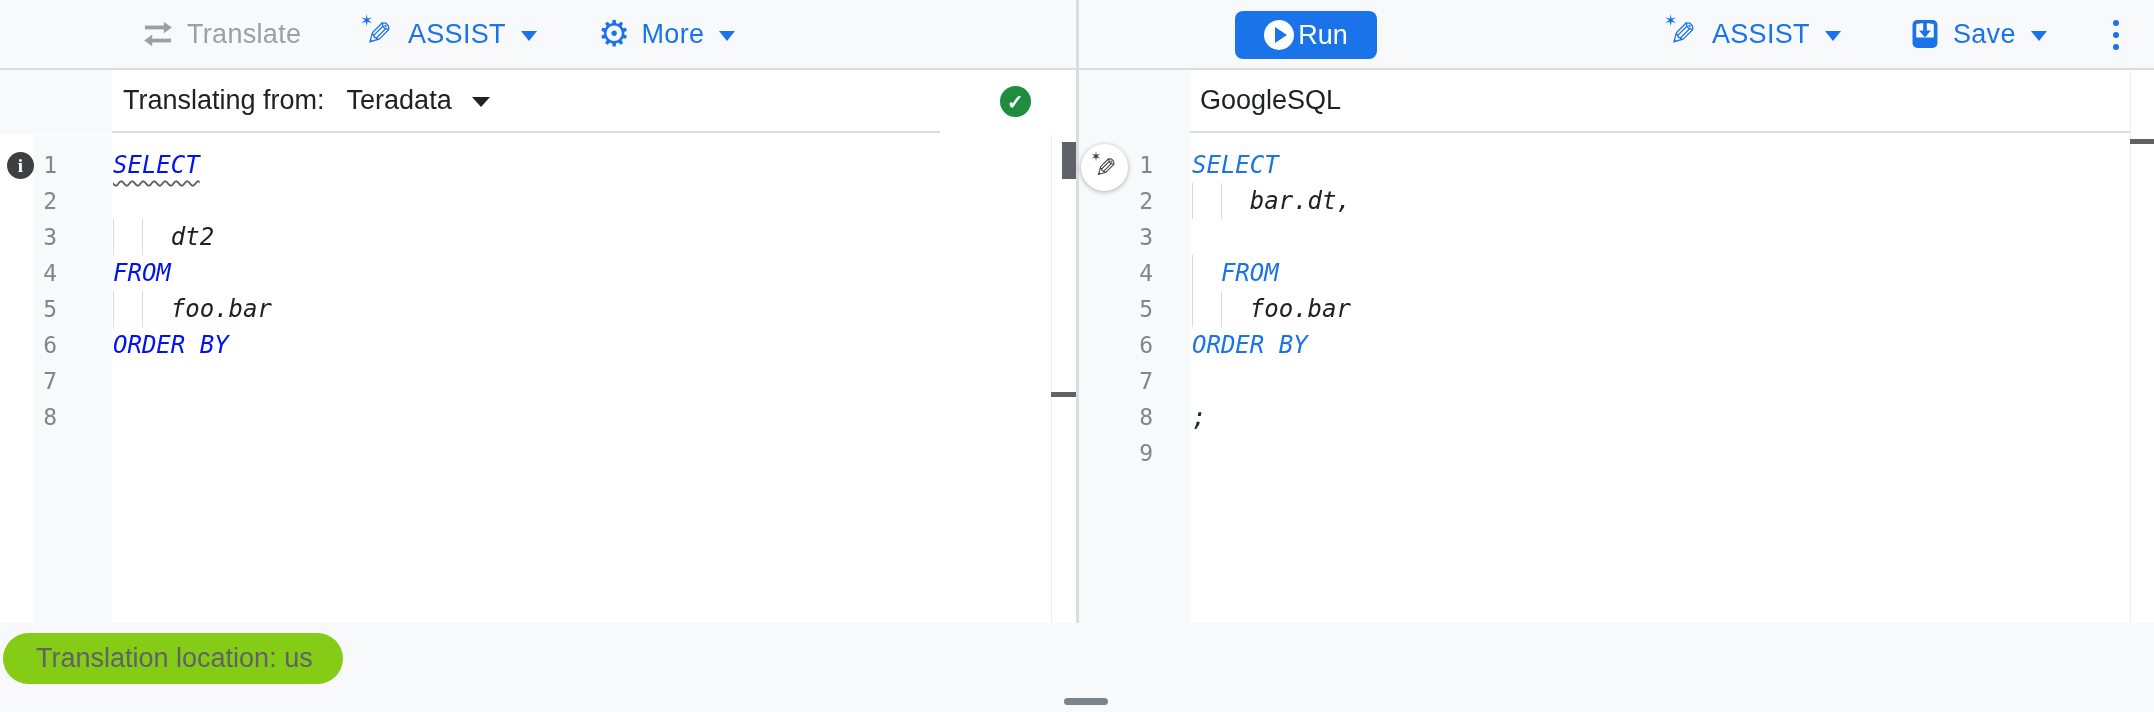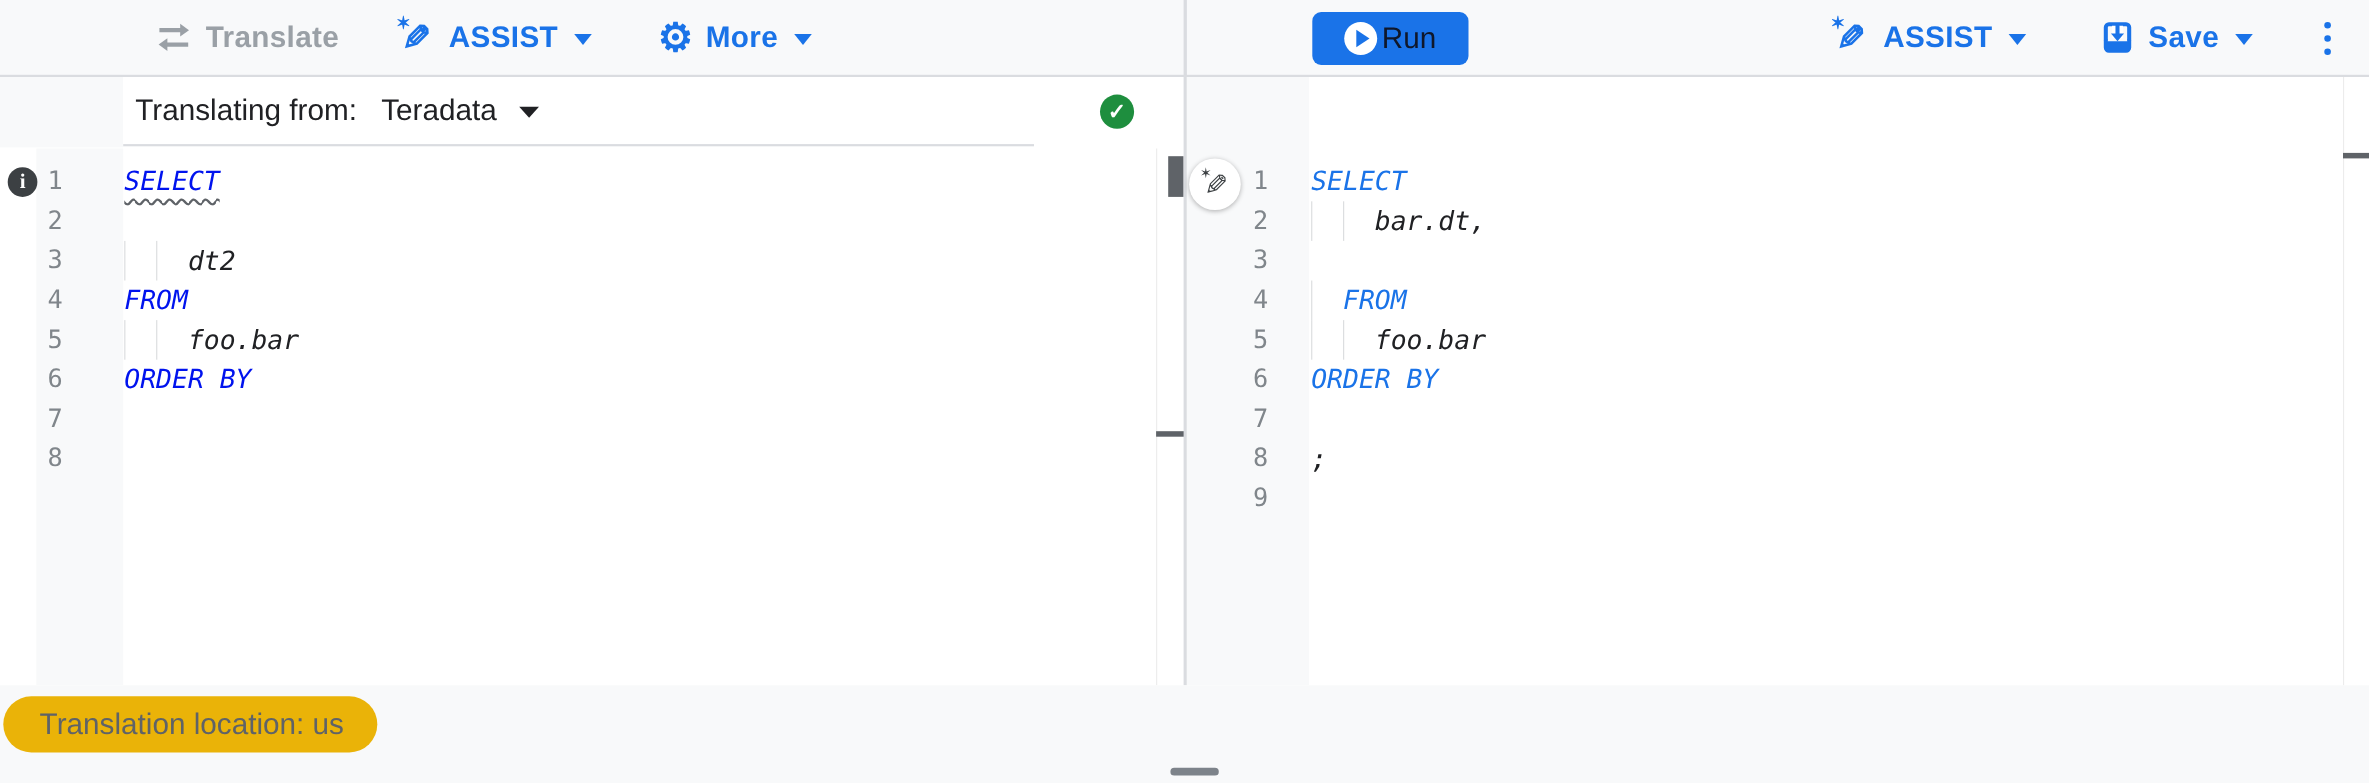--- a/index.html
+++ b/index.html
@@ -3,29 +3,29 @@
 <meta charset="utf-8">
 <style>
   * { margin:0; padding:0; box-sizing:border-box; }
   html,body { width:2154px; height:712px; overflow:hidden; }
   body { font-family:"Liberation Sans", sans-serif; background:#fff; position:relative; }
 
   
   .toolbar { position:absolute; left:0; top:0; width:2154px; height:70px;
              background:#f8f9fa; border-bottom:2px solid #dadce0; }
   .tbtn { position:absolute; top:0; height:68px; display:flex; align-items:center; gap:11px;
-          color:#1a73e8; font-size:27px; font-weight:700; letter-spacing:.3px; cursor:pointer; }
+          color:#1a73e8; font-size:27px; font-weight:400; letter-spacing:.3px; cursor:pointer; }
   .tbtn.disabled { color:#9aa0a6; }
   .caret { width:0; height:0; border-left:8px solid transparent; border-right:8px solid transparent;
            border-top:10px solid currentColor; margin-left:4px; margin-top:3px; }
   .kebab { position:absolute; left:2103px; top:13px; width:26px; height:44px; display:flex;
            flex-direction:column; align-items:center; justify-content:center; gap:6px; cursor:pointer; }
   .kebab i { width:6px; height:6px; border-radius:50%; background:#1a73e8; }
-  .run-btn { position:absolute; left:1193px; top:11px; width:142px; height:48px; background:#1a73e8;
-             border:none; border-radius:8px; color:#0f172a; font-size:27px; font-weight:500;
+  .run-btn { position:absolute; left:1235px; top:11px; width:142px; height:48px; background:#1a73e8;
+             border:none; border-radius:8px; color:#ffffff; font-size:27px; font-weight:500;
              display:flex; align-items:center; justify-content:center; gap:4px; cursor:pointer;
              font-family:"Liberation Sans", sans-serif; }
   .play-circle { width:30px; height:30px; background:#fff; border-radius:50%; position:relative; }
   .play-circle::after { content:""; position:absolute; left:11px; top:7px; width:0; height:0;
              border-left:12px solid #1a73e8; border-top:8px solid transparent; border-bottom:8px solid transparent; }
   .magic-pencil { position:relative; width:34px; height:36px; }
   .magic-pencil .pen { position:absolute; left:2px; top:0; font-size:32px; transform:scaleX(-1); line-height:36px; }
   .magic-pencil .spark { position:absolute; left:-3px; top:-5px; font-size:16px; }
   .gear-glyph { font-size:36px; line-height:36px; }
 
@@ -76,21 +76,21 @@
   .rp-track { position:absolute; left:1051px; top:0; bottom:0; width:1px; background:#ececec; }
   .rp-marker { position:absolute; left:1051px; top:69px; width:24px; height:5px; background:#5f6368; }
 
   .assist-fab { position:absolute; left:1081px; top:144px; width:47px; height:47px; border-radius:50%;
                 background:#fff; box-shadow:0 1px 5px rgba(0,0,0,.3); z-index:9; cursor:pointer;
                 display:flex; align-items:center; justify-content:center; color:#3c4043; }
   .assist-fab .magic-pencil { transform:scale(.82); margin-left:4px; }
 
   
   .footer { position:absolute; left:0; top:623px; width:2154px; height:89px; background:#f8f9fa; }
-  .loc-chip { position:absolute; left:3px; top:10px; height:51px; border-radius:26px; background:#eab308;
+  .loc-chip { position:absolute; left:3px; top:10px; height:51px; border-radius:26px; background:#84cc16;
               color:#5f6368; font-size:27px; display:flex; align-items:center; padding:0 30px 0 33px; }
   .drag-handle { position:absolute; left:1064px; top:75px; width:44px; height:7px; border-radius:4px;
                  background:#7d838a; cursor:row-resize; }
 
   
   .icon-svg { display:block; }
 </style>
 </head>
 <body>
 
@@ -210,20 +210,23 @@
 
 <div class="assist-fab">
   <span class="magic-pencil">
       <span class="spark">✶</span>
       <span class="pen">✎</span>
     </span>
 </div>
 
 <div class="panel panel-right">
   <div class="rp-gutter"></div>
+  <div class="rp-header">
+    <span class="hl">GoogleSQL</span>
+  </div>
   <div class="code-lines" id="right-code">
       <div class="cl">
         <span class="ln">1</span>
         <div class="ct"><span class="kw">SELECT</span></div>
       </div>
       <div class="cl">
         <span class="ln">2</span>
         <div class="ct"><i class="g" style="left: 0px;"></i><i class="g" style="left: 28.9px;"></i><span>    bar.dt,</span></div>
       </div>
       <div class="cl">

